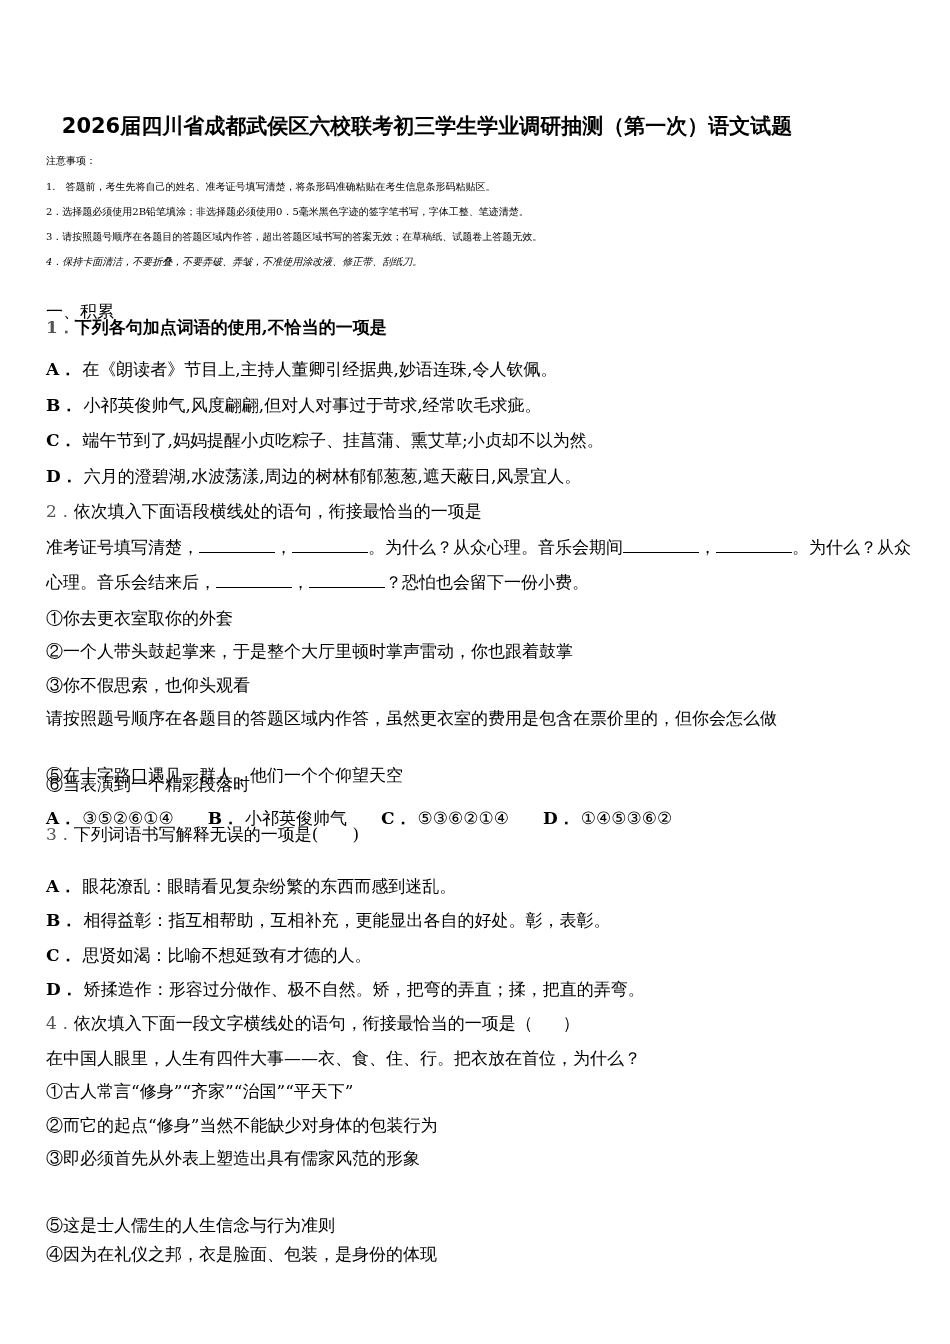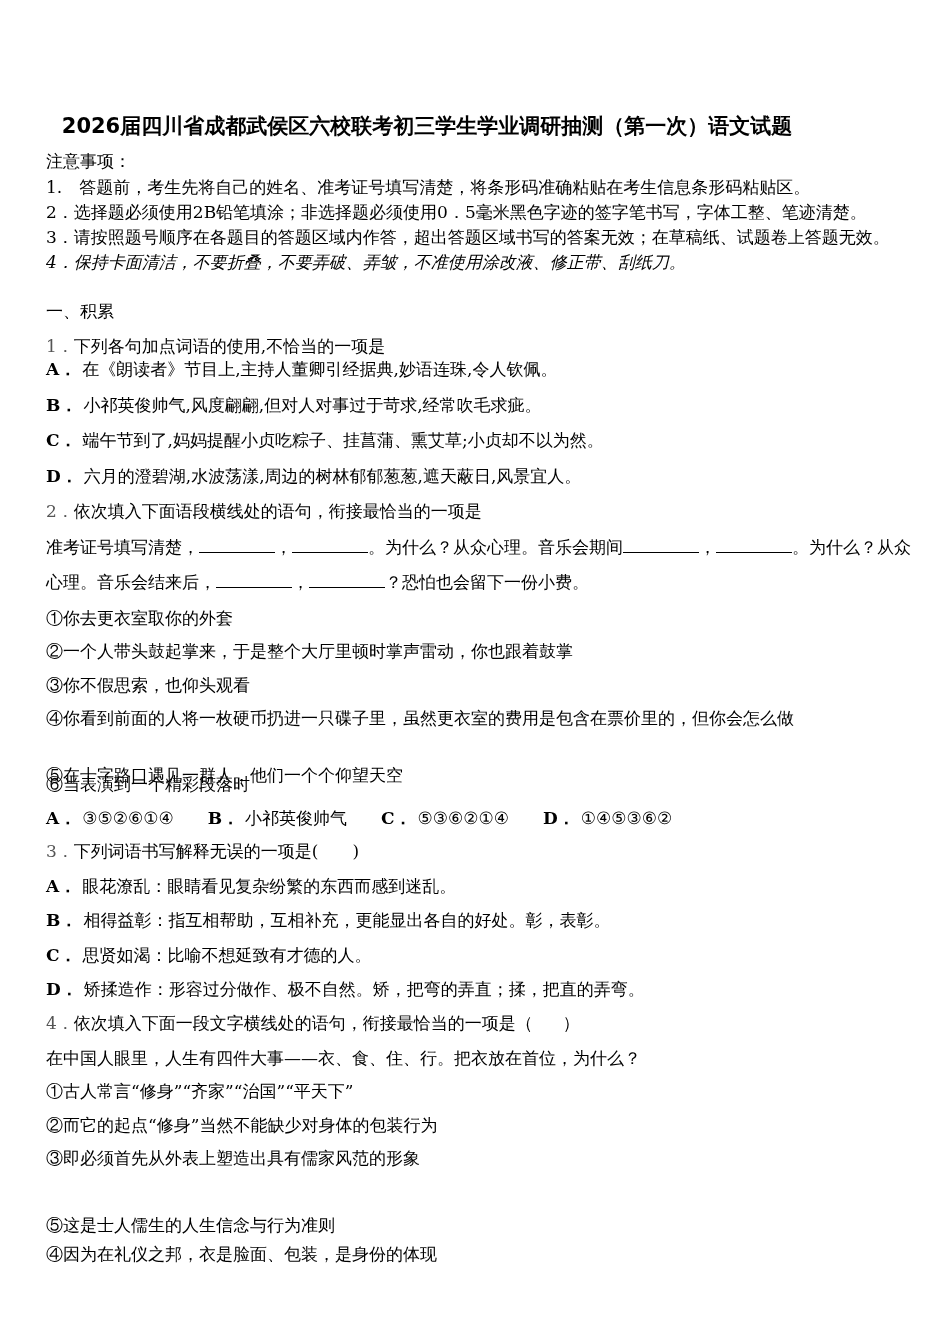--- a/index.html
+++ b/index.html
@@ -31,21 +31,21 @@
       letter-spacing: 0px;
       white-space: nowrap;
     }
     .line {
       position: absolute;
       left: 46px;
       font-size: 17px;
       line-height: 18px;
       white-space: nowrap;
     }
-    .notice .line { font-size: 17px; }
+    .notice .line { font-size: 10px; }
     .qnum { color: #555555; }
     .opt-letter { font-weight: bold; margin-right: 6px; }
     .blank {
       display: inline-block;
       width: 76px;
       border-bottom: 1px solid #000;
       height: 14px;
       vertical-align: baseline;
     }
     .paren-gap { display: inline-block; width: 34px; }
@@ -63,21 +63,21 @@
     <div class="line" style="top:152px;">注意事项：</div>
     <div class="line" style="top:178px;">1.　答题前，考生先将自己的姓名、准考证号填写清楚，将条形码准确粘贴在考生信息条形码粘贴区。</div>
     <div class="line" style="top:203px;">2．选择题必须使用2B铅笔填涂；非选择题必须使用0．5毫米黑色字迹的签字笔书写，字体工整、笔迹清楚。</div>
     <div class="line" style="top:228px;">3．请按照题号顺序在各题目的答题区域内作答，超出答题区域书写的答案无效；在草稿纸、试题卷上答题无效。</div>
     <div class="line" style="top:253px;font-style:italic;">4．保持卡面清洁，不要折叠，不要弄破、弄皱，不准使用涂改液、修正带、刮纸刀。</div>
   </div>
 
   <div class="line" style="top:302px;">一、积累</div>
 
   <div>
-    <div class="line" style="top:337px;">
+    <div class="line" style="top:318px;font-weight:bold;">
       <span class="qnum">1．</span><span>下列各句加点词语的使用,不恰当的一项是</span>
     </div>
     <div class="line" style="top:360px;">
       <span class="opt-letter">A．</span><span>在《朗读者》节目上,主持人董卿引经据典,妙语连珠,令人钦佩。</span>
     </div>
     <div class="line" style="top:396px;">
       <span class="opt-letter">B．</span><span>小祁英俊帅气,风度翩翩,但对人对事过于苛求,经常吹毛求疵。</span>
     </div>
     <div class="line" style="top:431px;">
       <span class="opt-letter">C．</span><span>端午节到了,妈妈提醒小贞吃粽子、挂菖蒲、熏艾草;小贞却不以为然。</span>
@@ -93,30 +93,30 @@
     </div>
     <div class="line" style="top:538px;">
       <span>准考证号填写清楚，</span><span class="blank"></span><span>，</span><span class="blank"></span><span>。为什么？从众心理。音乐会期间</span><span class="blank"></span><span>，</span><span class="blank"></span><span>。为什么？从众</span>
     </div>
     <div class="line" style="top:573px;text-align:center;">
       <span>心理。音乐会结来后，</span><span class="blank"></span><span>，</span><span class="blank"></span><span>？恐怕也会留下一份小费。</span>
     </div>
     <div class="line" style="top:609px;">①你去更衣室取你的外套</div>
     <div class="line" style="top:642px;">②一个人带头鼓起掌来，于是整个大厅里顿时掌声雷动，你也跟着鼓掌</div>
     <div class="line" style="top:676px;">③你不假思索，也仰头观看</div>
-    <div class="line" style="top:709px;">④你看到前面的人将一枚硬币扔进一只碟子里，虽然更衣室的费用是包含在票价里的，但你会怎么做</div>
+    <div class="line" style="top:709px;">请按照题号顺序在各题目的答题区域内作答，虽然更衣室的费用是包含在票价里的，但你会怎么做</div>
     <div class="line" style="top:742px;margin-top:24px;">⑤在十字路口遇见一群人，他们一个个仰望天空</div>
     <div class="line" style="top:775px;">⑥当表演到一个精彩段落时</div>
     <div class="line" style="top:809px;">
       <span class="choice"><span class="opt-letter">A．</span><span>③⑤②⑥①④</span></span><span class="choice"><span class="opt-letter">B．</span><span>小祁英俊帅气</span></span><span class="choice"><span class="opt-letter">C．</span><span>⑤③⑥②①④</span></span><span class="choice"><span class="opt-letter">D．</span><span>①④⑤③⑥②</span></span>
     </div>
   </div>
 
   <div>
-    <div class="line" style="top:842px;">
+    <div class="line" style="top:825px;">
       <span class="qnum">3．</span><span>下列词语书写解释无误的一项是(</span><span class="paren-gap"></span><span>)</span>
     </div>
     <div class="line" style="top:877px;">
       <span class="opt-letter">A．</span><span>眼花潦乱：眼睛看见复杂纷繁的东西而感到迷乱。</span>
     </div>
     <div class="line" style="top:911px;">
       <span class="opt-letter">B．</span><span>相得益彰：指互相帮助，互相补充，更能显出各自的好处。彰，表彰。</span>
     </div>
     <div class="line" style="top:946px;">
       <span class="opt-letter">C．</span><span>思贤如渴：比喻不想延致有才德的人。</span>

